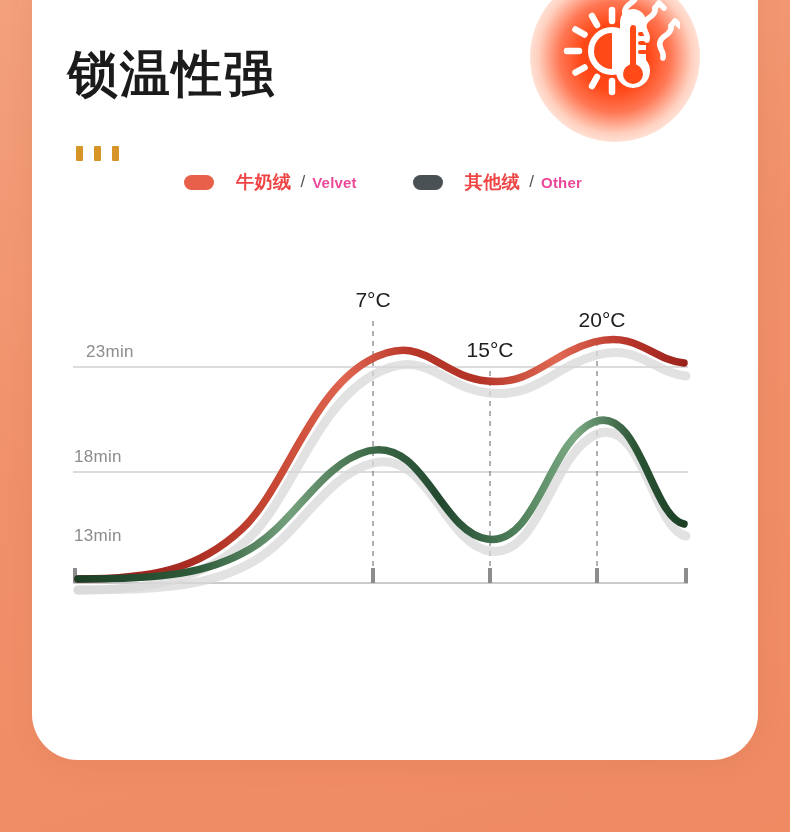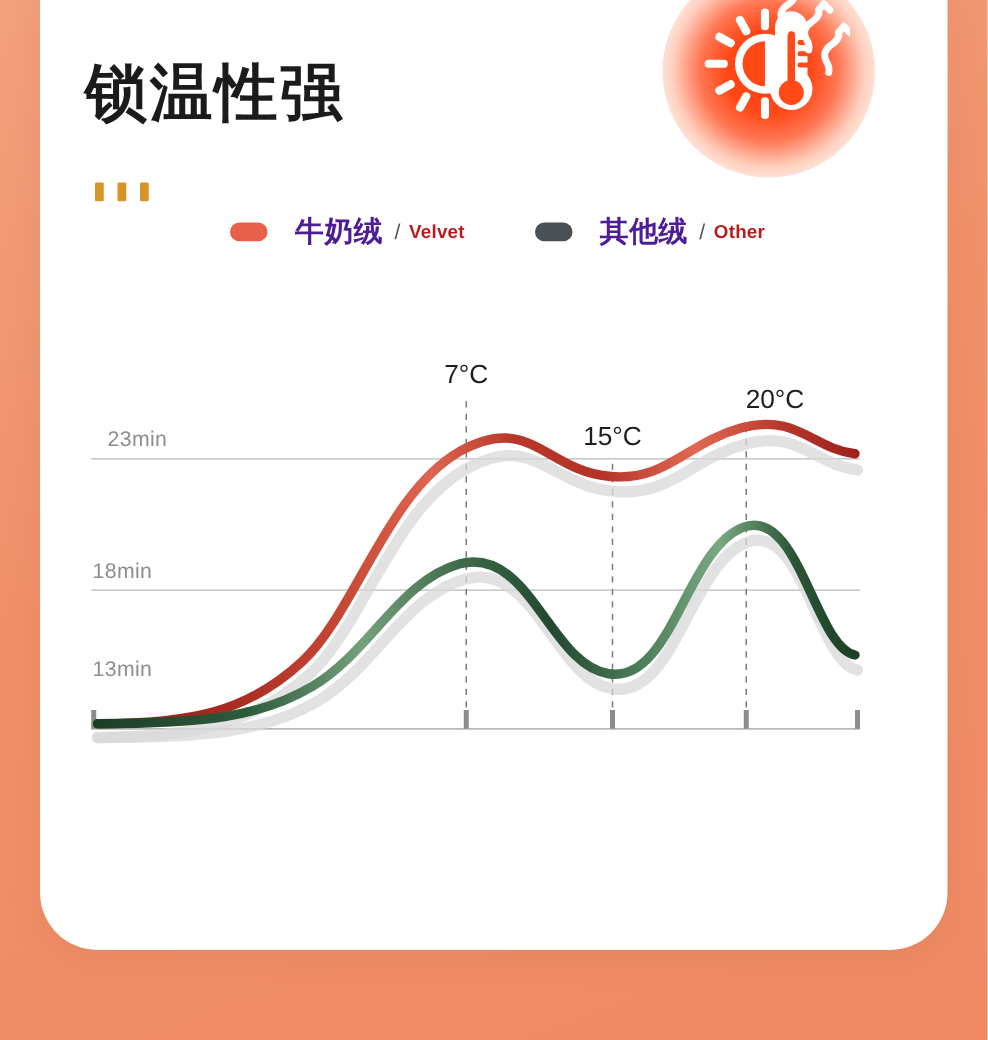--- a/index.html
+++ b/index.html
@@ -93,34 +93,34 @@
     align-items: center;
   }
   .legend-item + .legend-item { margin-left: 56px; }
   .swatch {
     width: 30px;
     height: 15px;
     border-radius: 8px;
     margin-right: 22px;
   }
   .legend-cn {
-    font-size: 23px;
+    font-size: 18px;
     font-weight: 600;
-    color: #4c1d95;
+    color: #ef4444;
     letter-spacing: 0.5px;
   }
   .legend-sep {
     font-size: 17px;
     color: #555;
     margin: 0 7px 0 9px;
   }
   .legend-en {
     font-size: 15px;
     font-weight: 700;
-    color: #b91c1c;
+    color: #ec4899;
     letter-spacing: 0.2px;
     text-align: right;
   }
   
   .chart {
     position: absolute;
     left: 0;
     top: 0;
     width: 726px;
     height: 804px;
@@ -206,21 +206,21 @@
     <div class="chart">
 
       
       <div class="ylabel" style="left:42px; top:386px;margin-left:12px;">23min</div>
       <div class="ylabel" style="left:42px; top:491px;text-align:right;">18min</div>
       <div class="ylabel" style="left:42px; top:570px;">13min</div>
 
       
       <div class="xlabel" style="left:341px; top:332px;">7°C</div>
       <div class="xlabel" style="left:458px; top:382px;">15°C</div>
-      <div class="xlabel" style="left:588px; top:352px;">20°C</div>
+      <div class="xlabel" style="left:570px; top:352px;">20°C</div>
 
       <svg width="726" height="804" viewBox="0 0 726 804">
         <defs>
           <linearGradient id="gradVelvet" x1="0" y1="0" x2="1" y2="0">
             <stop offset="0%" stop-color="#8e1d17"></stop>
             <stop offset="18%" stop-color="#a92c22"></stop>
             <stop offset="33%" stop-color="#c94935"></stop>
             <stop offset="44%" stop-color="#df6550"></stop>
             <stop offset="55%" stop-color="#b8362a"></stop>
             <stop offset="66%" stop-color="#b33327"></stop>

